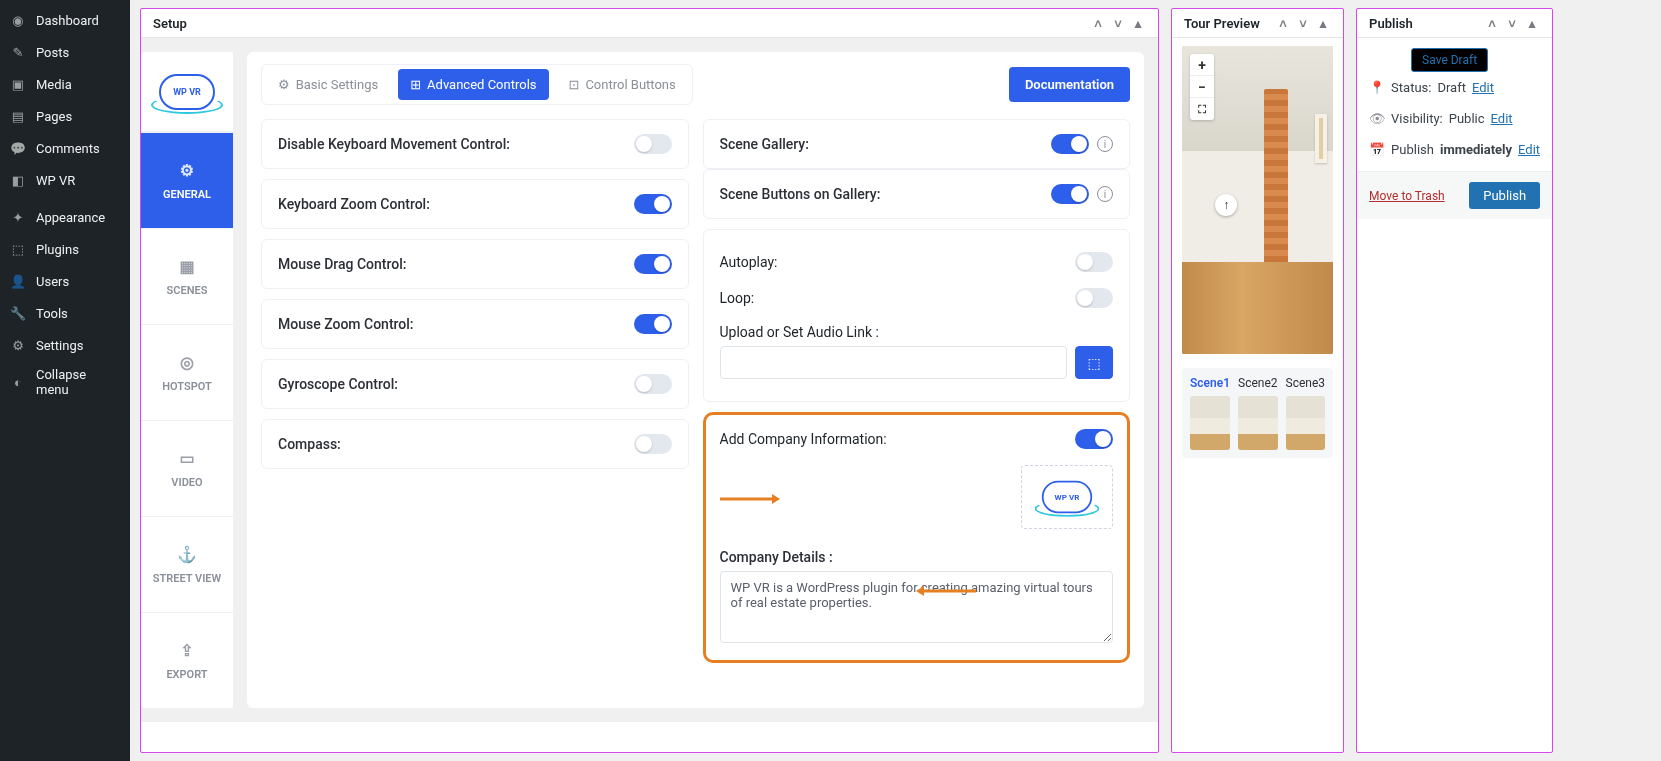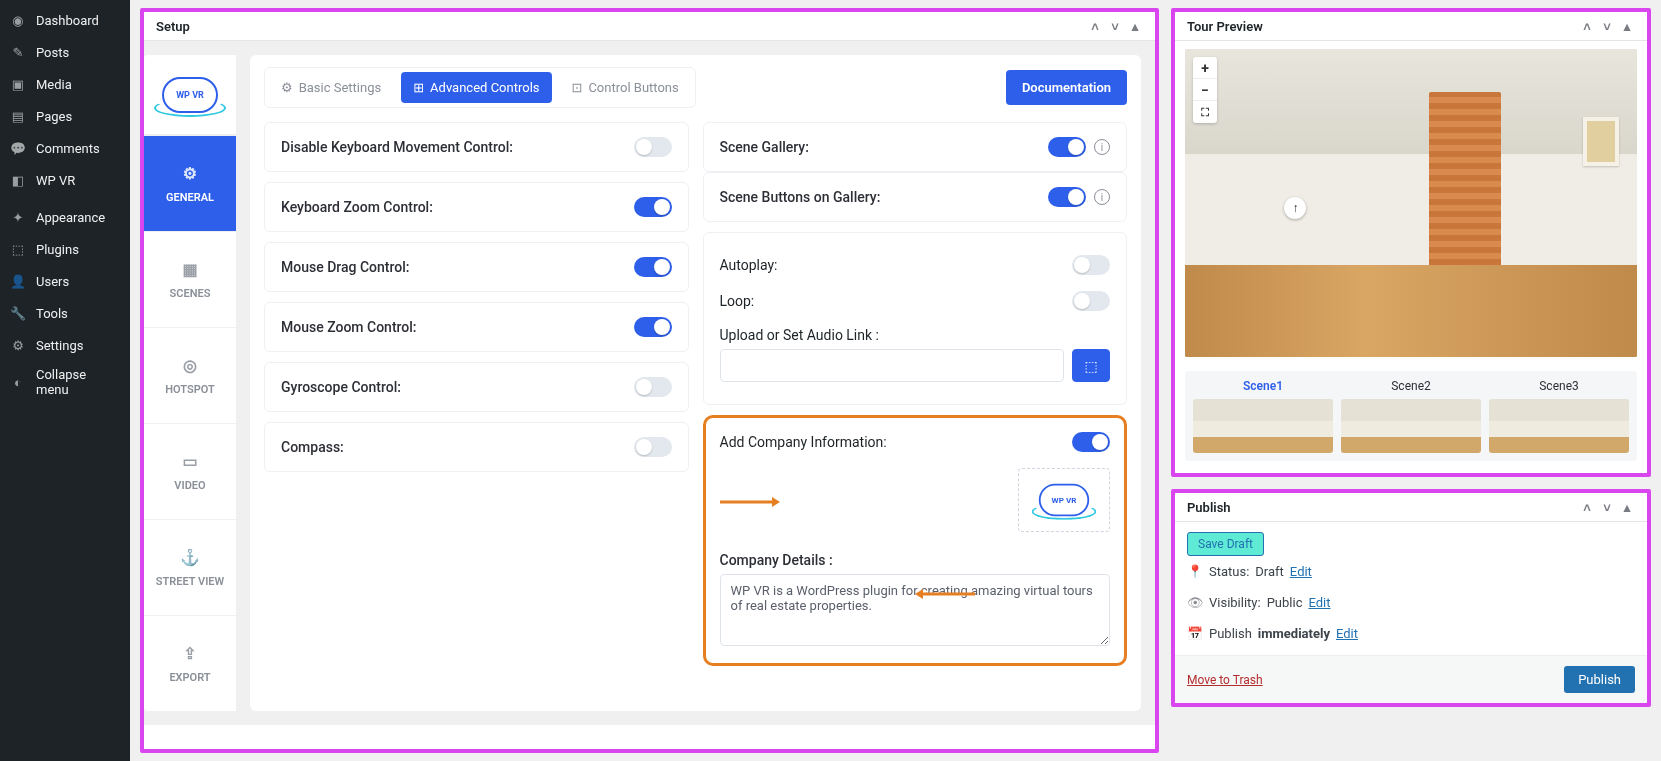--- a/index.html
+++ b/index.html
@@ -7,21 +7,21 @@
 
 
 .wp-sidebar { width: 130px; background: #1d2327; color: #fff; height: 100vh; padding-top: 4px; flex-shrink: 0; }
 .wp-sidebar .item { display: flex; align-items: center; padding: 6px 8px; color: #f0f0f1; font-size: 13px; cursor: pointer; gap: 8px; }
 .wp-sidebar .item .ico { width: 20px; height: 20px; display: inline-flex; align-items: center; justify-content: center; opacity: .6; }
 .wp-sidebar .sep { height: 5px; }
 
 
 .main { flex: 1; display: flex; gap: 12px; padding: 8px 10px; }
 
-.panel { background: #fff; border: 4px solid #d946ef; border-radius: 2px; }
+.panel { background: #fff; border: 1px solid #d946ef; border-radius: 2px; }
 .panel-header { display: flex; align-items: center; justify-content: space-between; padding: 6px 12px; border-bottom: 1px solid #e5e5e5; font-weight: 600; font-size: 13px; }
 .panel-header .controls { display: flex; gap: 4px; color: #787c82; }
 .chev { width: 16px; height: 16px; display: inline-flex; align-items: center; justify-content: center; cursor: pointer; }
 
 
 .setup-col { flex: 1; display: flex; flex-direction: column; min-width: 0; }
 .setup-body { display: flex; background: #f0f0f1; padding: 14px 14px 14px 0; }
 
 .side-tabs { width: 92px; background: #fff; display: flex; flex-direction: column; border-radius: 4px 0 0 4px; overflow: hidden; margin-right: 0; }
 .logo-cell { height: 80px; display: flex; align-items: center; justify-content: center; border-bottom: 1px solid #eee; }
@@ -71,21 +71,21 @@
 .logo-text .t1 { font-size: 14px; font-weight: 500; color: #2d2f36; margin-bottom: 4px; }
 .logo-text .hint { font-size: 12px; color: #a0a6b3; font-style: italic; line-height: 1.3; }
 .logo-preview { width: 92px; height: 64px; border: 1px dashed #cfd4df; border-radius: 4px; display: flex; align-items: center; justify-content: center; position: relative; }
 .arrow-right { width: 60px; height: 10px; position: relative; align-self: center; }
 .arrow-right svg { width: 100%; height: 100%; }
 
 .details-label { font-size: 14px; font-weight: 500; color: #2d2f36; margin: 6px 0 6px; }
 .details-text { width: 100%; min-height: 72px; border: 1px solid #dfe3ea; border-radius: 4px; padding: 8px 10px; font-size: 13px; color: #5a5f6b; resize: vertical; font-family: inherit; }
 
 
-.right-col { width: 480px; display: flex; flex-direction: column; gap: 12px; flex-shrink: 0; }
+.right-col { width: 480px; display: flex; gap: 12px; flex-shrink: 0; }
 .preview-body { padding: 8px 10px 12px; }
 .pano { width: 100%; height: 308px; border-radius: 2px; position: relative; overflow: hidden; background:
   linear-gradient(180deg, #d9d6cc 0 34%, #e7e3d7 34% 34.4%, transparent 34.4%),
   linear-gradient(180deg, transparent 70%, #c08a4a 70% 100%);
 }
 .pano .ceiling { position:absolute; inset:0 0 auto 0; height:34%; background: linear-gradient(180deg,#e8e6dc,#d9d6cc); }
 .pano .floor { position:absolute; inset:auto 0 0 0; height:30%; background: linear-gradient(90deg,#c08a4a,#d9a664 40%,#c08a4a); }
 .pano .brick { position:absolute; left:54%; top:14%; width:16%; height:66%; background:
   repeating-linear-gradient(0deg,#d98a4f 0 6px,#c9763a 6px 12px),
   repeating-linear-gradient(90deg, rgba(0,0,0,.05) 0 12px, transparent 12px 24px);
@@ -100,21 +100,21 @@
 .pano-controls .pc:last-child { border-bottom: none; font-size: 11px; }
 
 .scene-thumbs { display: flex; gap: 8px; margin-top: 14px; background: #f5f6f8; padding: 8px; border-radius: 4px; }
 .scene-thumb { flex: 1; text-align: center; }
 .scene-thumb .name { font-size: 12px; color: #2d2f36; margin-bottom: 6px; }
 .scene-thumb.active .name { color: #2e5fea; font-weight: 600; }
 .scene-thumb .img { width: 100%; height: 54px; border-radius: 3px; background:linear-gradient(180deg,#e5e1d4 0 40%,#efebdf 40% 70%,#d2a86a 70% 100%); position:relative; overflow:hidden; }
 
 
 .publish-body { padding: 10px 12px; font-size: 13px; }
-.save-draft { border: 1px solid #2271b1; color: #2271b1; background: #5eead4; padding: 4px 10px; border-radius: 3px; cursor: pointer; font-size: 12px; }
+.save-draft { border: 1px solid #2271b1; color: #2271b1; background: #000000; padding: 4px 10px; border-radius: 3px; cursor: pointer; font-size: 12px; margin-left: 42px; }
 .pub-row { display: flex; align-items: center; gap: 6px; padding: 8px 0; color: #3c434a; }
 .pub-row .ico { width: 16px; color: #8c8f94; }
 .pub-row a { color: #2271b1; text-decoration: underline; cursor: pointer; }
 .pub-footer { display: flex; align-items: center; justify-content: space-between; border-top: 1px solid #eee; padding-top: 10px; margin-top: 6px; background:#f6f7f7; margin-left:-12px; margin-right:-12px; margin-bottom:-10px; padding:10px 12px; }
 .pub-footer .trash { color: #b32d2e; text-decoration: underline; cursor: pointer; font-size: 12px; }
 .publish-btn { background: #2271b1; color: #fff; border: none; border-radius: 3px; padding: 6px 14px; font-size: 13px; cursor: pointer; }
 
 </style>
 </head>
 <body>

